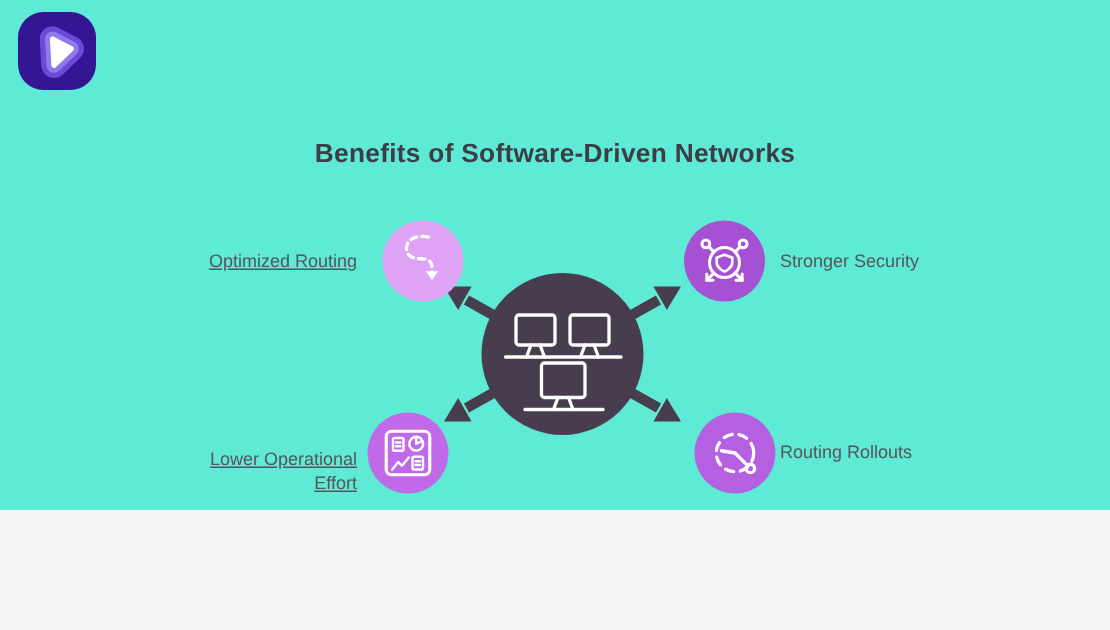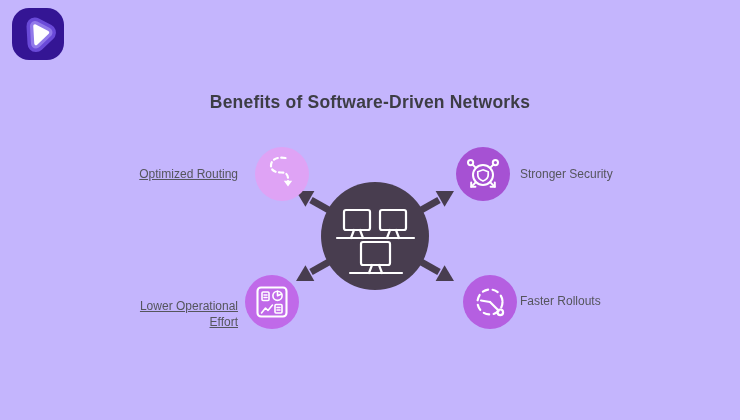--- a/index.html
+++ b/index.html
@@ -1,18 +1,18 @@
 <!DOCTYPE html>
 <html><head>
 <meta charset="utf-8">
 <style>
   html,body{margin:0;padding:0;}
   body{font-family:"Liberation Sans",sans-serif;background:#f4f4f4;}
   .canvas{
-    position:relative;width:740px;height:420px;background:#c4b5fd;overflow:hidden;
+    position:relative;width:740px;height:340px;background:#5eead4;overflow:hidden;
   }
   .logo{position:absolute;left:12px;top:8px;width:52px;height:52px;}
   .title{
     position:absolute;left:0;top:92px;width:740px;text-align:center;
     font-size:17.5px;font-weight:700;color:#3d3d45;letter-spacing:.2px;
   }
   .hub{position:absolute;left:285px;top:178px;width:180px;height:116px;}
   .node{position:absolute;width:56px;height:56px;}
   .node-tl{left:254px;top:146px;}
   .node-tr{left:455px;top:146px;}
@@ -118,15 +118,15 @@
 
   <svg class="node node-br" viewBox="0 0 56 56">
     <circle cx="28" cy="28" r="27" fill="#b55fe1"></circle>
     <g fill="none" stroke-width="2.2" stroke-linecap="round" stroke="#ffffff">
       <circle cx="28" cy="28" r="12.5" stroke-dasharray="5.6,4.6"></circle>
       <path d="M28,28 L19,26.5"></path>
       <path d="M28,28 L36.3,36.3"></path>
       <circle cx="38.3" cy="38.3" r="2.8"></circle>
     </g>
   </svg>
-  <div class="label label-br">Faster Rollouts</div>
+  <div class="label label-br">Routing Rollouts</div>
 
 </div>
 
 </body></html>

